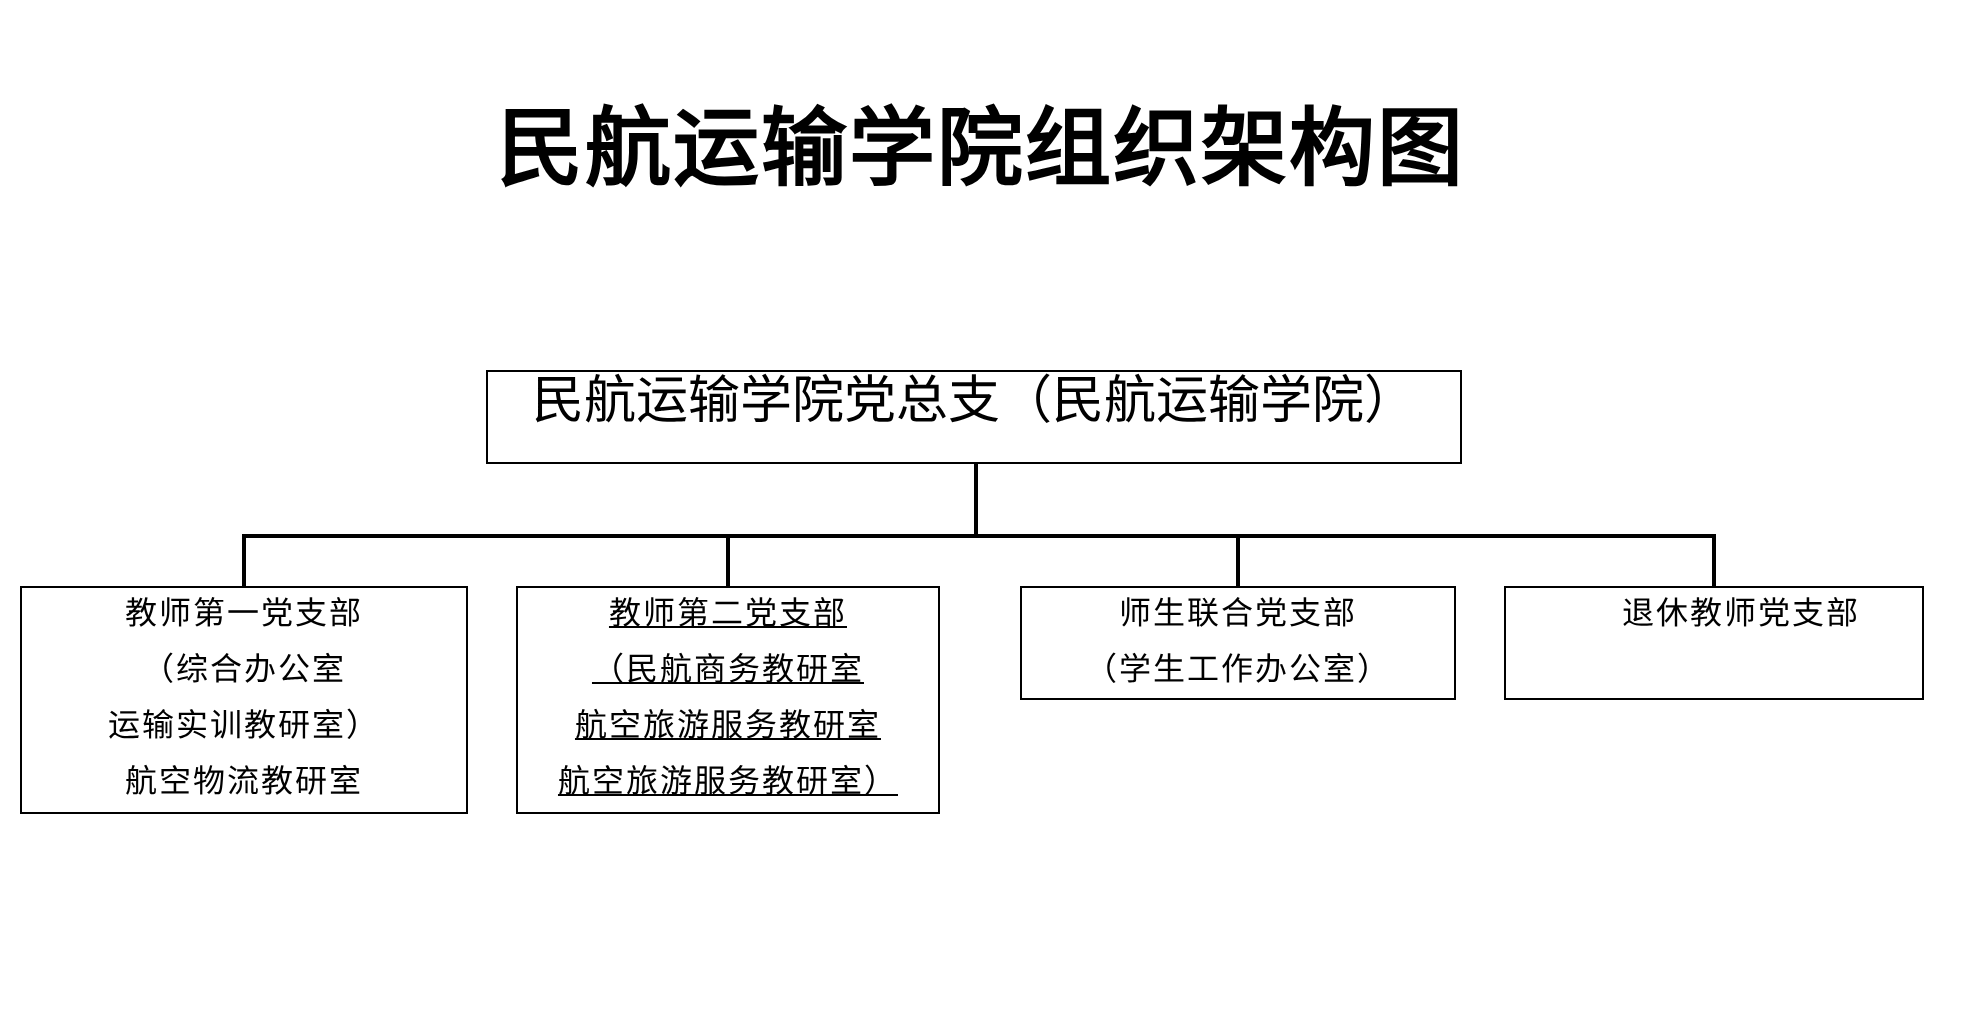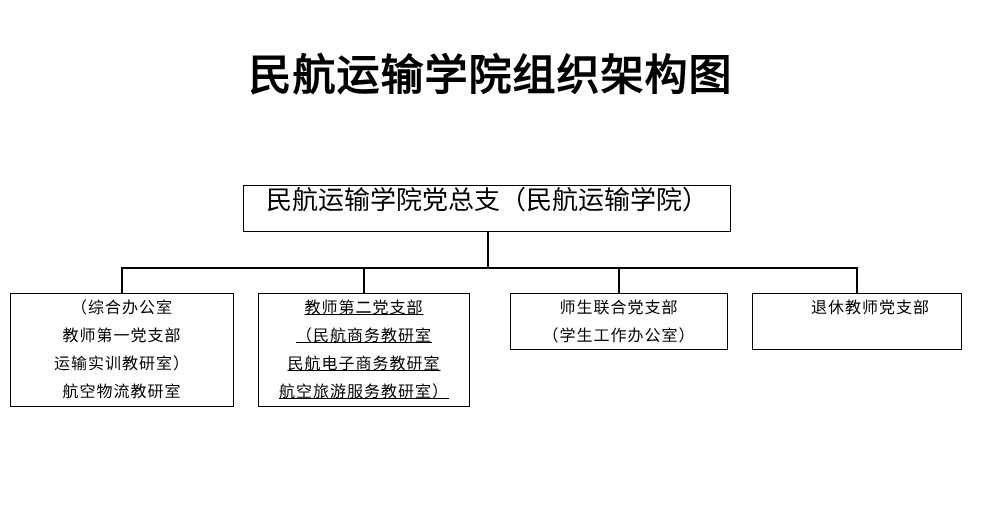--- a/index.html
+++ b/index.html
@@ -85,30 +85,30 @@
   </div>
 
   <div class="connector stub-root"></div>
   <div class="connector rail"></div>
   <div class="connector drop-1"></div>
   <div class="connector drop-2"></div>
   <div class="connector drop-3"></div>
   <div class="connector drop-4"></div>
 
   <div class="node node-branch branch-1">
+    <span class="node-line">教师第一党支部</span>
     <span class="node-line">（综合办公室</span>
-    <span class="node-line">教师第一党支部</span>
     <span class="node-line">运输实训教研室）</span>
     <span class="node-line">航空物流教研室</span>
   </div>
 
   <div class="node node-branch branch-2">
     <span class="node-line">教师第二党支部</span>
     <span class="node-line">（民航商务教研室</span>
-    <span class="node-line">民航电子商务教研室</span>
+    <span class="node-line">航空旅游服务教研室</span>
     <span class="node-line">航空旅游服务教研室）</span>
   </div>
 
   <div class="node node-branch branch-3">
     <span class="node-line">师生联合党支部</span>
     <span class="node-line">（学生工作办公室）</span>
   </div>
 
   <div class="node node-branch branch-4">
     <span class="node-line">退休教师党支部</span>

